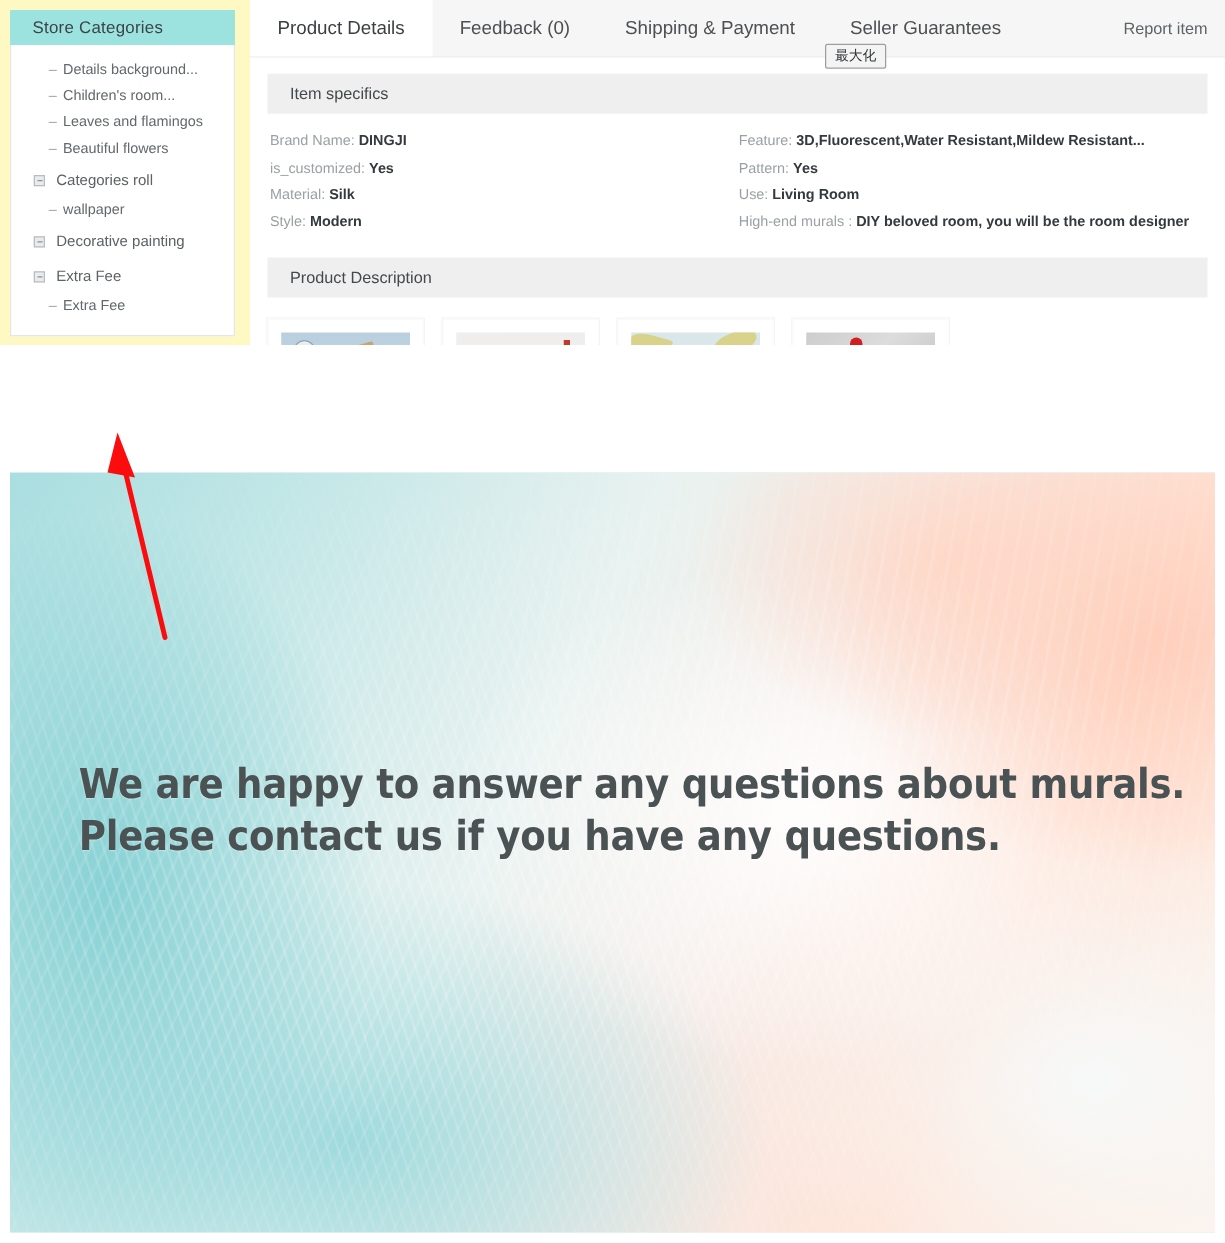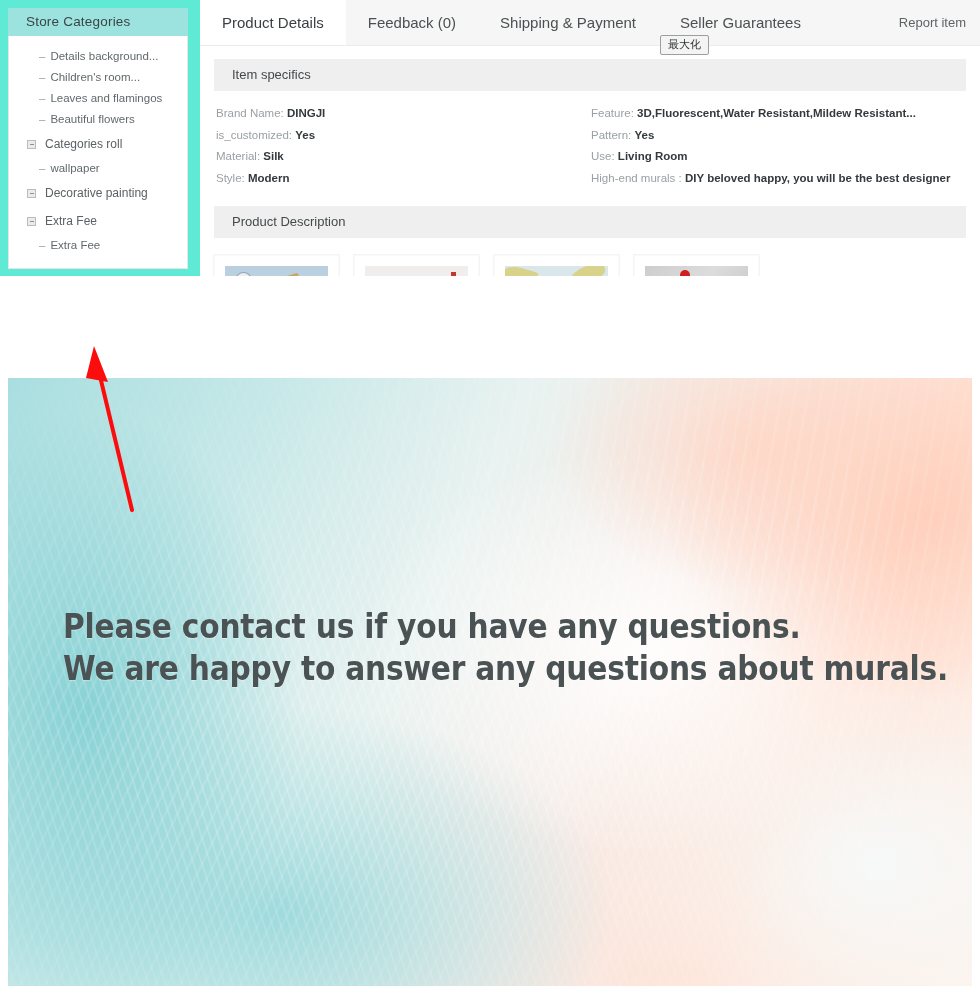--- a/index.html
+++ b/index.html
@@ -17,21 +17,21 @@
     width: 980px;
     height: 994px;
     background: #ffffff;
   }
 
   
   #top-area {
     position: absolute;
     left: 0; top: 0;
     width: 980px; height: 276px;
-    background: #5eead4;
+    background: #fef9c3;
     overflow: hidden;
     padding-left: 36px;
   }
 
   
   #sidebar {
     position: absolute;
     left: 8px; top: 8px;
     width: 180px;
   }
@@ -433,21 +433,21 @@
           <div class="spec-line">
             <span>Pattern:</span>
             <b>Yes</b>
           </div>
           <div class="spec-line">
             <span>Use:</span>
             <b>Living Room</b>
           </div>
           <div class="spec-line">
             <span>High-end murals :</span>
-            <b>DIY beloved happy, you will be the best designer</b>
+            <b>DIY beloved room, you will be the room designer</b>
           </div>
         </div>
       </div>
 
       <div class="section-head" style="margin-top:17px">Product Description</div>
 
     </div>
 
     <div id="maximize-btn">最大化</div>
 
@@ -532,22 +532,22 @@
 
     </div>
 
   </div>
 
   <div id="banner">
     <div id="banner-bg"></div>
     <div id="feathers"></div>
     <div id="feathers2"></div>
     <div id="banner-text">
+      <div>We are happy to answer any questions about murals.</div>
       <div>Please contact us if you have any questions.</div>
-      <div>We are happy to answer any questions about murals.</div>
     </div>
   </div>
 
   <svg id="arrow-svg" width="120" height="200" viewBox="0 0 120 200">
     <line x1="62" y1="170" x2="29" y2="32" stroke="#fb0d0d" stroke-width="4" stroke-linecap="round"></line>
     <polygon points="24,6 38,42 16,38" fill="#fb0d0d"></polygon>
   </svg>
 
 </div>
 

